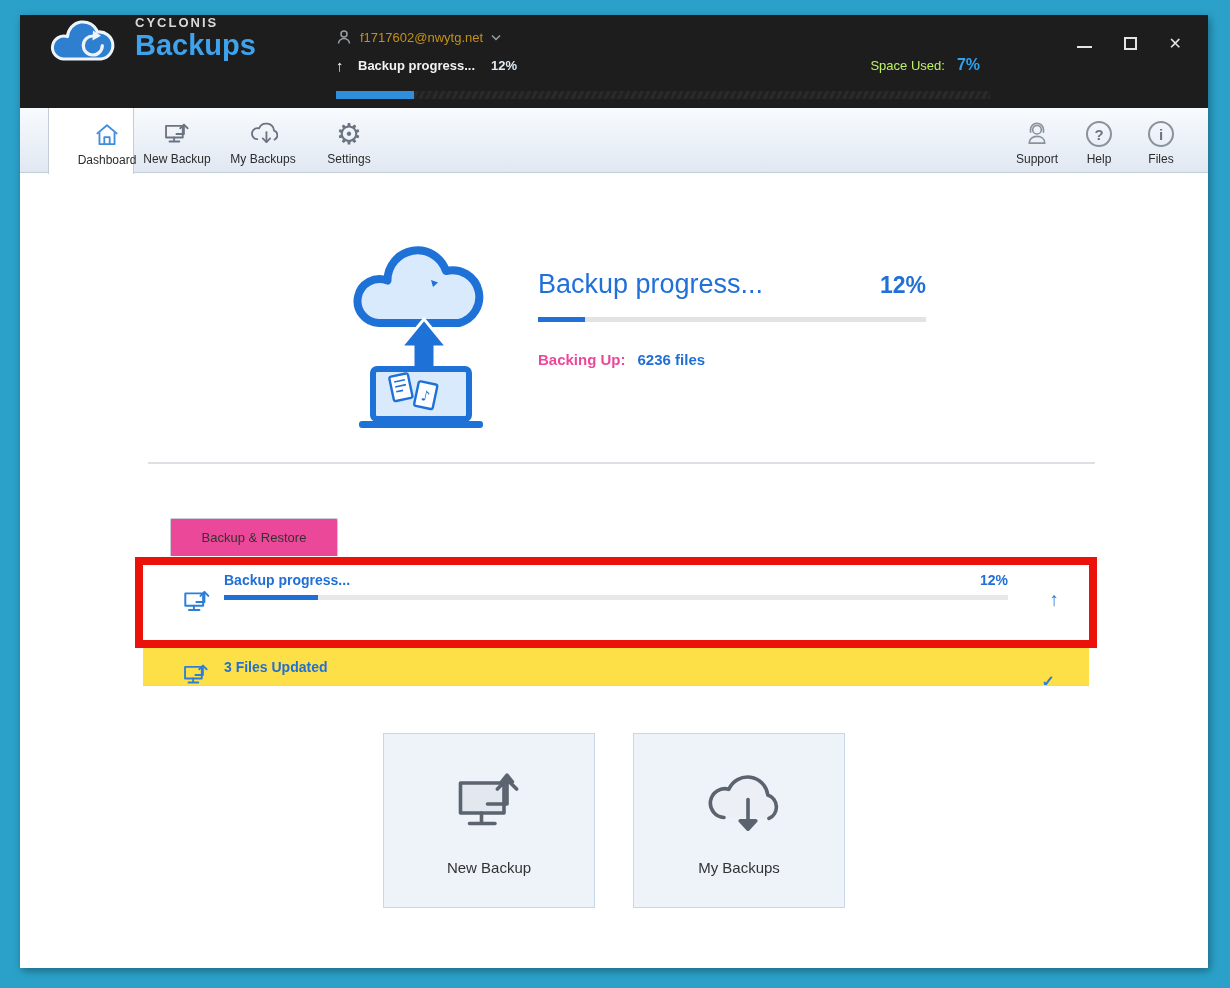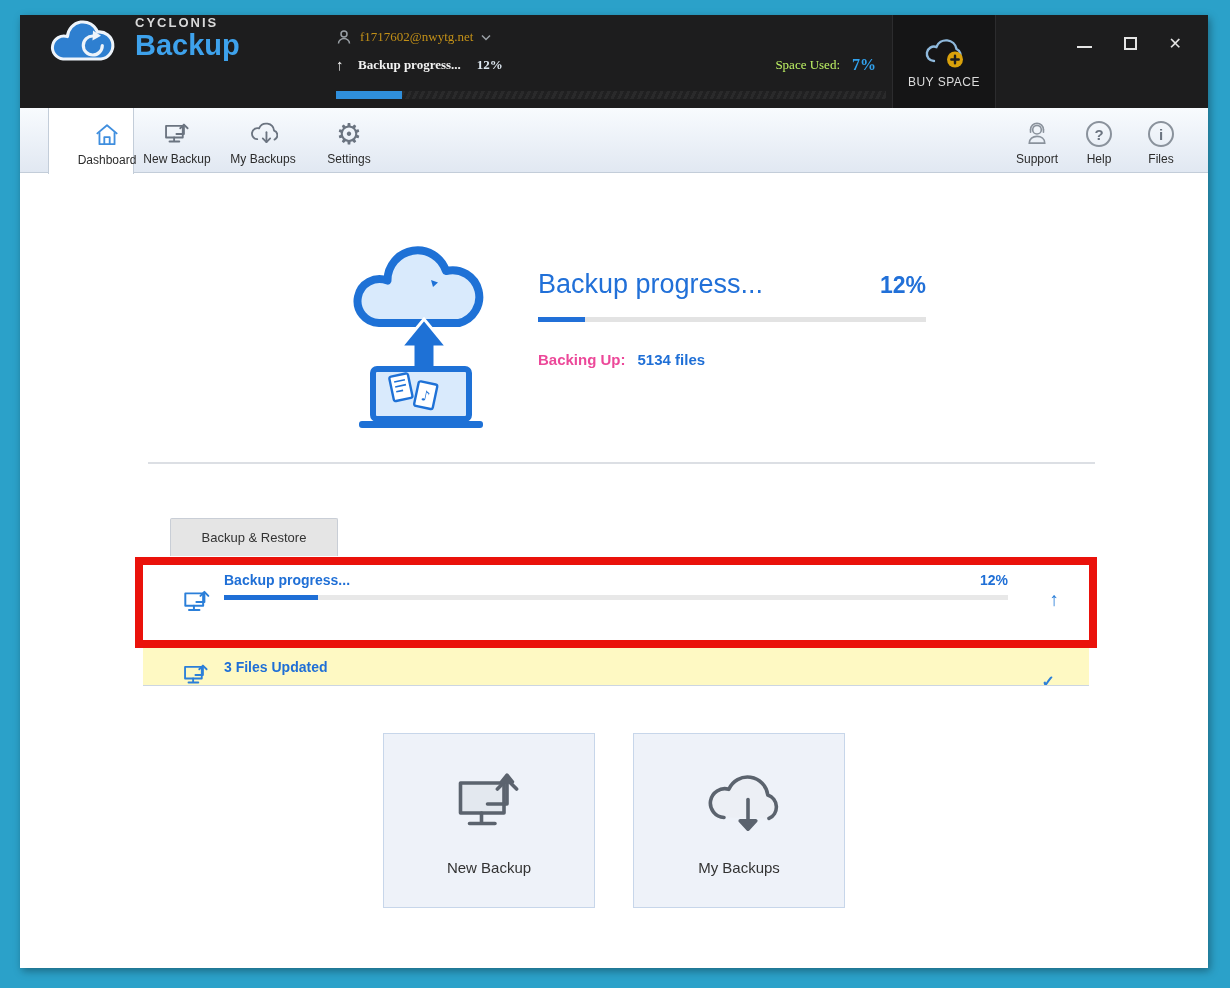--- a/index.html
+++ b/index.html
@@ -13,21 +13,21 @@
   .window {
     position:absolute; left:20px; top:15px; width:1188px; height:953px;
     background:#fff; box-shadow:2px 3px 8px rgba(0,0,0,.35);
   }
 
   
   .titlebar { height:93px; background:#1d1d1e; display:flex; }
   .brand { width:298px; display:flex; align-items:flex-start; padding-left:24px; gap:13px; }
   .brand-company { font-size:13px; font-weight:bold; letter-spacing:2px; color:#d9d9d9; }
   .brand-product { font-size:29px; font-weight:bold; color:#3ea2ec; line-height:1.05; }
-  .account { flex:1; padding:11px 6px 0 18px; position:relative;font-family:Liberation Serif, serif; }
+  .account { flex:1; padding:11px 6px 0 18px; position:relative; }
   .account-row { display:flex; align-items:center; gap:8px; height:22px; cursor:pointer; }
   .account-email { font-size:13px; color:#c29018; }
   .status-row { display:flex; align-items:center; margin-top:7px; height:20px; }
   .hdr-up-arrow { color:#f4f4f4; font-size:15px; font-weight:bold; width:14px; }
   .hdr-status-label { font-size:13px; font-weight:bold; color:#f2f2f2; margin-left:8px; }
   .hdr-status-pct { font-size:13px; font-weight:bold; color:#dfe9f2; margin-left:16px; }
   .spacer { flex:1; }
   .space-used-label { font-size:13px; color:#bef264; }
   .space-used-value { font-size:16px; font-weight:bold; color:#31a2ee; margin-left:12px; margin-right:10px; }
   .hdr-progress {
@@ -81,21 +81,21 @@
   .hero-bar { margin-top:17px; height:5px; background:#e3e3e3; }
   .hero-bar-fill { height:100%; background:#2170d8; }
   .backing-row { margin-top:29px; font-size:15px; font-weight:bold; }
   .backing-label { color:#ec4899; }
   .backing-value { color:#1f6fd6; margin-left:12px; }
 
   .divider { position:absolute; left:128px; top:289px; width:947px; height:2px; background:#dcdfe4; }
 
   .section-tab {
     position:absolute; left:150px; top:345px; width:168px; height:38px;
-    background:#e5e5e5; border:1px solid #c9ced6; border-bottom:none; border-radius:2px 2px 0 0;
+    background:#ec4899; border:1px solid #c9ced6; border-bottom:none; border-radius:2px 2px 0 0;
     display:flex; align-items:center; justify-content:center;
     font-size:13px; color:#333; cursor:pointer; z-index:2;
   }
 
   .annotation-red {
     position:absolute; left:115px; top:384px; width:962px; height:91px;
     border:8px solid #ea120b; background:#fff; z-index:3;
   }
   .task-row1 { position:relative; width:100%; height:100%; cursor:pointer; }
   .task-row1 .row-icon { position:absolute; left:38px; top:21px; color:#2b7fd9; }
@@ -103,21 +103,21 @@
   .row-title-line { display:flex; justify-content:space-between; align-items:baseline; }
   .row-title { font-size:14px; font-weight:bold; color:#1f6fd6; }
   .row-pct { font-size:14px; font-weight:bold; color:#1f6fd6; }
   .row-bar { margin-top:7px; height:5px; background:#e8e8e8; }
   .row-bar-fill { height:100%; background:#1f6fd6; }
   .row-completed { margin-top:9px; display:flex; justify-content:space-between; font-size:12px; color:#4a4a4a; }
   .row-up-arrow { position:absolute; right:30px; top:24px; font-size:19px; font-weight:bold; color:#2b7fd9; }
 
   .task-row2 {
     position:absolute; left:123px; top:475px; width:946px; height:38px;
-    background:#fef9c3; overflow:hidden; border-bottom:1px solid #ccd6e2; cursor:pointer;
+    background:#fde047; overflow:hidden; border-bottom:1px solid #ccd6e2; cursor:pointer;
   }
   .task-row2 .row-icon { position:absolute; left:38px; top:12px; color:#2b7fd9; }
   .task-row2 .row2-title { position:absolute; left:81px; top:11px; font-size:14px; font-weight:bold; color:#1f6fd6; }
   .row2-check { position:absolute; right:34px; top:24px; font-size:16px; font-weight:bold; color:#2b7fd9; }
 
   .action-btn {
     position:absolute; top:560px; width:212px; height:175px;
     background:#eef2f9; border:1px solid #c7d6ea;
     display:flex; flex-direction:column; align-items:center; justify-content:center; gap:16px;
     cursor:pointer; color:#5b636e;
@@ -137,21 +137,21 @@
     <div class="brand">
       <span>
         <svg width="78" height="52" viewBox="0 0 78 52">
           <path d="M19 44 a11.5 11.5 0 1 1 4.5-22.4 A15.5 15.5 0 0 1 53.5 17 a12.5 12.5 0 1 1 3.5 27 z" fill="#2e7fd0" stroke="#eef4fa" stroke-width="3" stroke-linejoin="round"></path>
           <path d="M49 21 a9.5 9.5 0 1 0 9.3 9.5" fill="none" stroke="#eef4fa" stroke-width="3.2" stroke-linecap="round"></path>
           <polygon points="49,15.5 57,20.8 48.5,25.5" fill="#eef4fa"></polygon>
         </svg>
       </span>
       <div>
         <div class="brand-company">CYCLONIS</div>
-        <div class="brand-product">Backup</div>
+        <div class="brand-product">Backups</div>
       </div>
     </div>
 
     <div class="account">
       <div class="account-row">
         <span>
           <svg width="16" height="16" viewBox="0 0 16 16" fill="none" stroke="#9aa0a6" stroke-width="1.5">
             <circle cx="8" cy="5" r="3"></circle>
             <path d="M2.5 14.5 a5.5 5 0 0 1 11 0"></path>
           </svg>
@@ -169,30 +169,20 @@
         <span class="hdr-status-pct">12%</span>
         <span class="spacer"></span>
         <span class="space-used-label">Space Used:</span>
         <span class="space-used-value">7%</span>
       </div>
       <div class="hdr-progress">
         <div class="hdr-progress-fill" style="width: 12%;"></div>
       </div>
     </div>
 
-    <div class="buyspace">
-      <span>
-        <svg width="46" height="36" viewBox="0 0 46 36">
-          <path d="M13 27 a7.2 7.2 0 1 1 2.4-14 A10.5 10.5 0 0 1 35.5 15 a6.8 6.8 0 0 1 3 10" fill="none" stroke="#8fb9dc" stroke-width="2.4" stroke-linecap="round"></path>
-          <circle cx="34" cy="25.5" r="8" fill="#d9a10b"></circle>
-          <path d="M34 21.8 v7.4 M30.3 25.5 h7.4" stroke="#1d1d1e" stroke-width="2.4" stroke-linecap="round"></path>
-        </svg>
-      </span>
-      <span class="buyspace-label">BUY SPACE</span>
-    </div>
 
     <div class="win-controls">
       <span class="wc wc-min"></span>
       <span class="wc wc-max"></span>
       <span class="wc wc-close">✕</span>
     </div>
   </header>
 
   <nav class="toolbar">
     <div class="tool-item active">
@@ -282,21 +272,21 @@
 
     <div class="hero-info">
       <div class="hero-title-row">
         <span class="hero-title">Backup progress...</span>
         <span class="hero-pct">12%</span>
       </div>
       <div class="hero-bar">
         <div class="hero-bar-fill" style="width: 12%;"></div>
       </div>
       <div class="backing-row">
-        <span class="backing-label">Backing Up:</span><span class="backing-value">5134 files</span>
+        <span class="backing-label">Backing Up:</span><span class="backing-value">6236 files</span>
       </div>
     </div>
 
     <div class="divider"></div>
 
     <div class="section-tab">
       <span>Backup &amp; Restore</span>
     </div>
 
     <div class="annotation-red">

